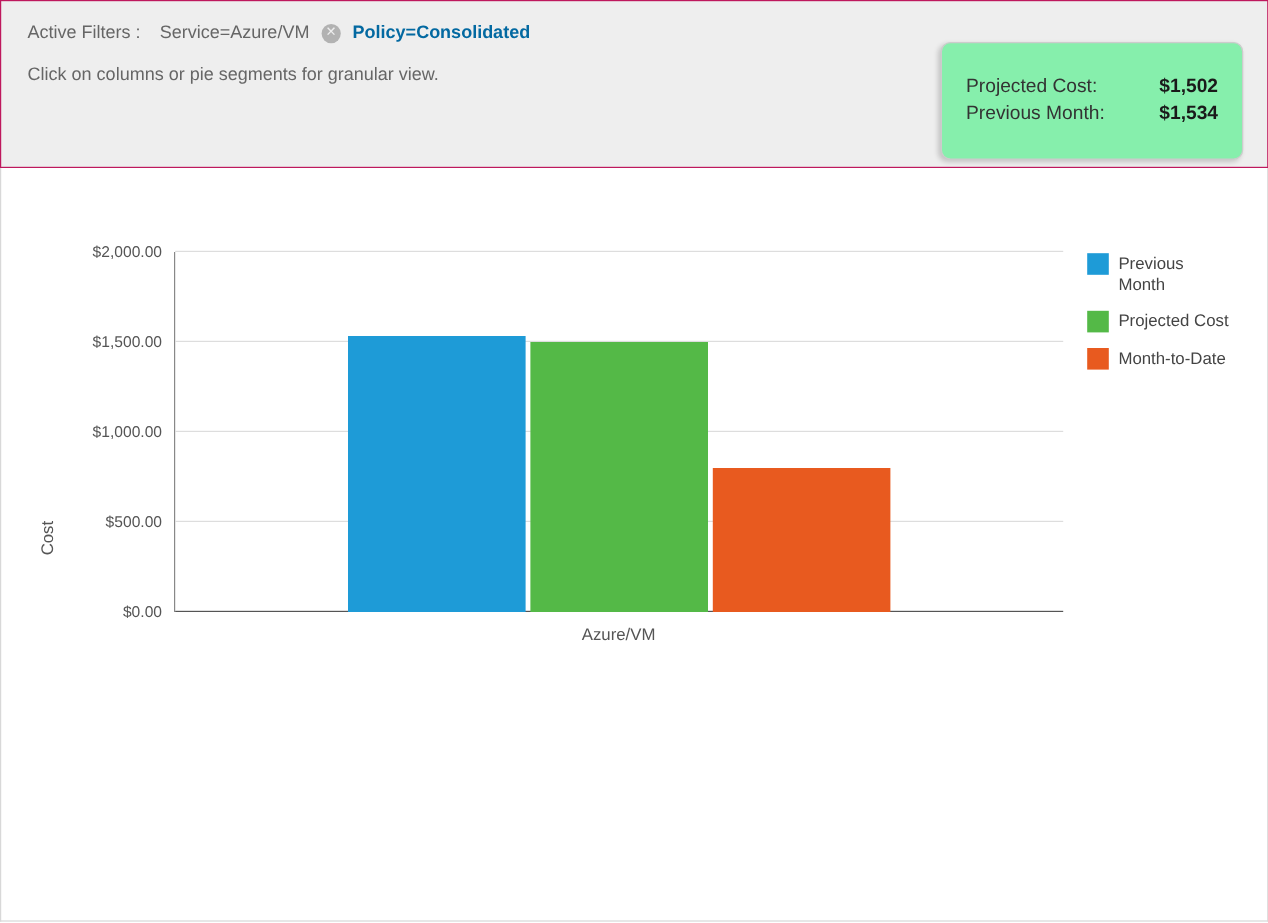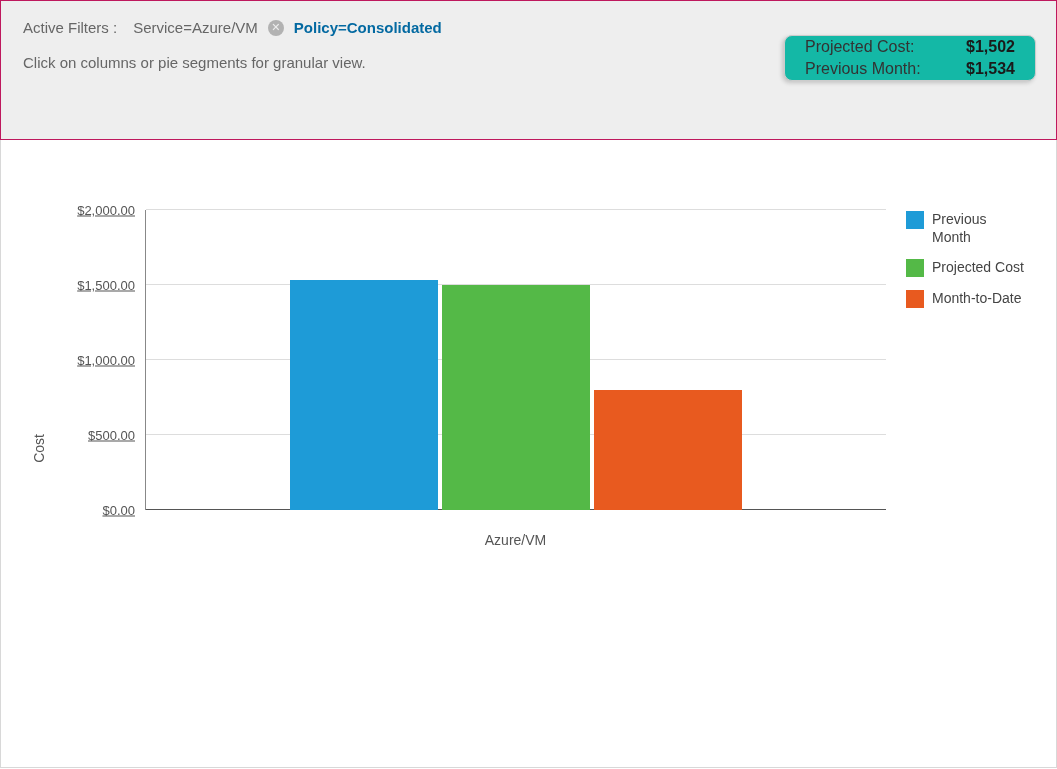--- a/index.html
+++ b/index.html
@@ -57,25 +57,25 @@
     }
     .hint-text {
       margin-top: 18px;
       font-size: 15px;
       color: #666;
     }
     .cost-card {
       position: absolute;
       top: 34px;
       right: 20px;
-      background: #14b8a6;
+      background: #86efac;
       border: 1px solid #ccc;
       border-radius: 8px;
       box-shadow: -2px 2px 4px rgba(0,0,0,0.18);
-      padding: 0 20px;
+      padding: 26px 20px;
       width: 252px;
     }
     .cost-row {
       display: flex;
       justify-content: space-between;
       font-size: 16px;
       color: #333;
       padding: 2px 0;
     }
     .cost-row .value {
@@ -118,21 +118,20 @@
       width: 90px;
       position: relative;
       height: 100%;
     }
     .y-tick {
       position: absolute;
       right: 10px;
       font-size: 13px;
       color: #555;
       transform: translateY(50%);
-      text-decoration: underline;
     }
     .grid-area {
       flex: 1;
       position: relative;
       border-left: 1px solid #888;
     }
     .gridline {
       position: absolute;
       left: 0;
       right: 0;
@@ -158,21 +157,21 @@
     }
     .bar {
       width: 148px;
       cursor: pointer;
     }
     .x-tick-row {
       margin-left: 90px;
       text-align: center;
       font-size: 14px;
       color: #555;
-      padding-top: 22px;
+      padding-top: 10px;
     }
     .legend {
       width: 120px;
       margin-left: 20px;
       padding-top: 0;
     }
     .legend-item {
       display: flex;
       align-items: flex-start;
       gap: 8px;

